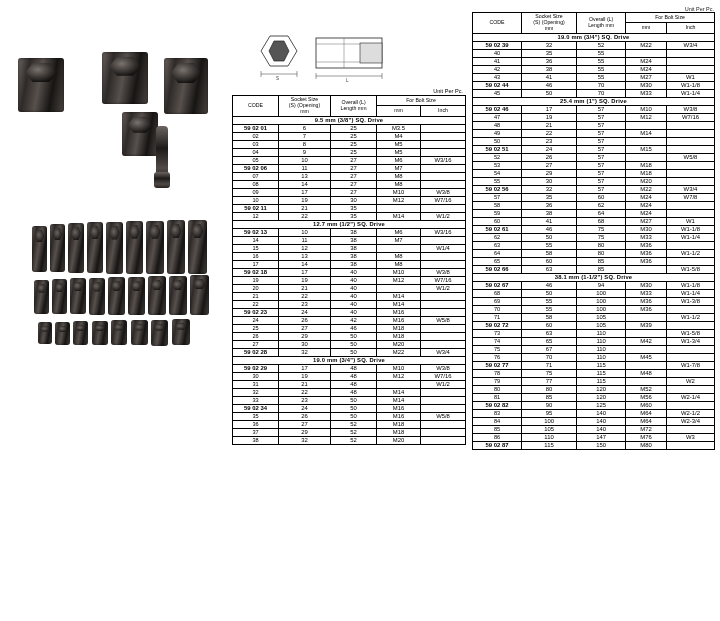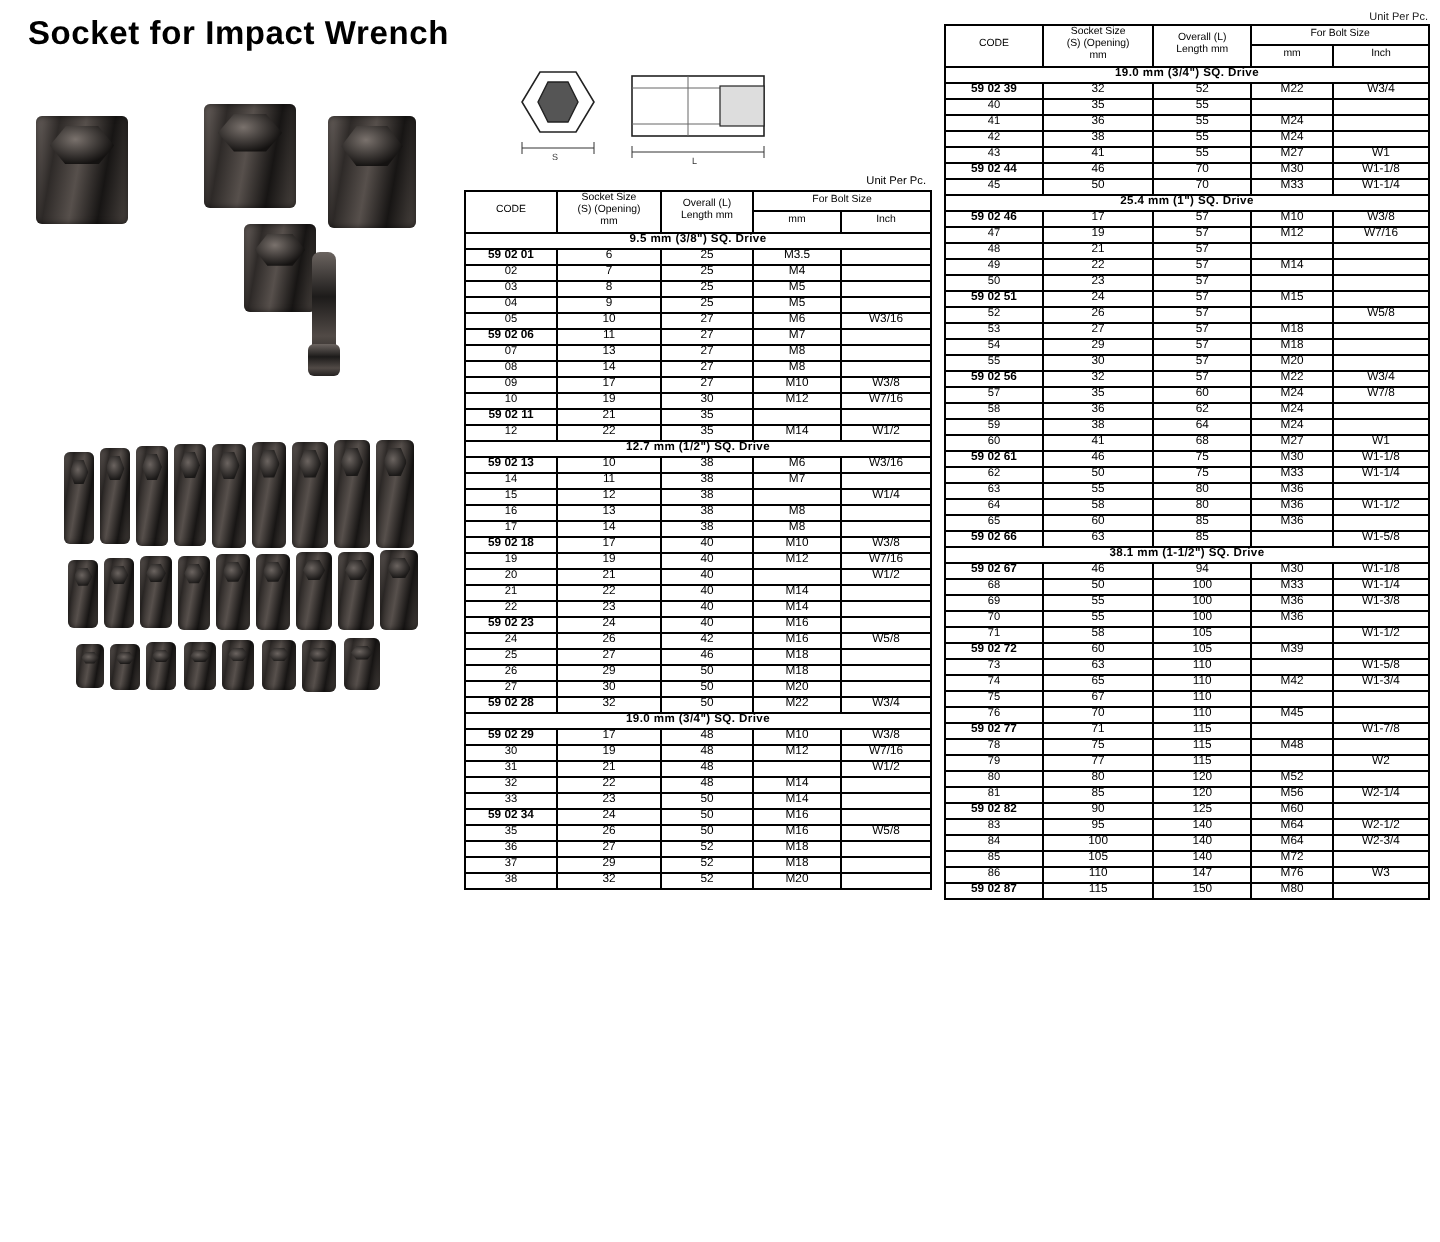--- a/index.html
+++ b/index.html
@@ -129,21 +129,20 @@
     position: absolute;
     left: 472px; top: 12px;
     width: 243px;
   }
 </style>
 </head>
 <body>
 
 <div id="page">
 
-  <div class="page-title">Socket for Impact  Wrench</div>
   <div class="unit-top">Unit Per Pc.</div>
 
   <div class="photo-area">
 
     <div class="sock hexbig" style="left:14px; top:28px; width:46px; height:54px;"></div>
     <div class="sock hexbig" style="left:98px; top:22px; width:46px; height:52px;"></div>
     <div class="sock hexbig" style="left:160px; top:28px; width:44px; height:56px;"></div>
     <div class="sock hexbig" style="left:118px; top:82px; width:36px; height:44px;"></div>
     <div class="ext-bar" style="left:152px; top:96px; width:12px; height:56px; border-radius:4px;"></div>
     <div class="ext-bar" style="left:150px; top:142px; width:16px; height:16px; border-radius:3px;"></div>

